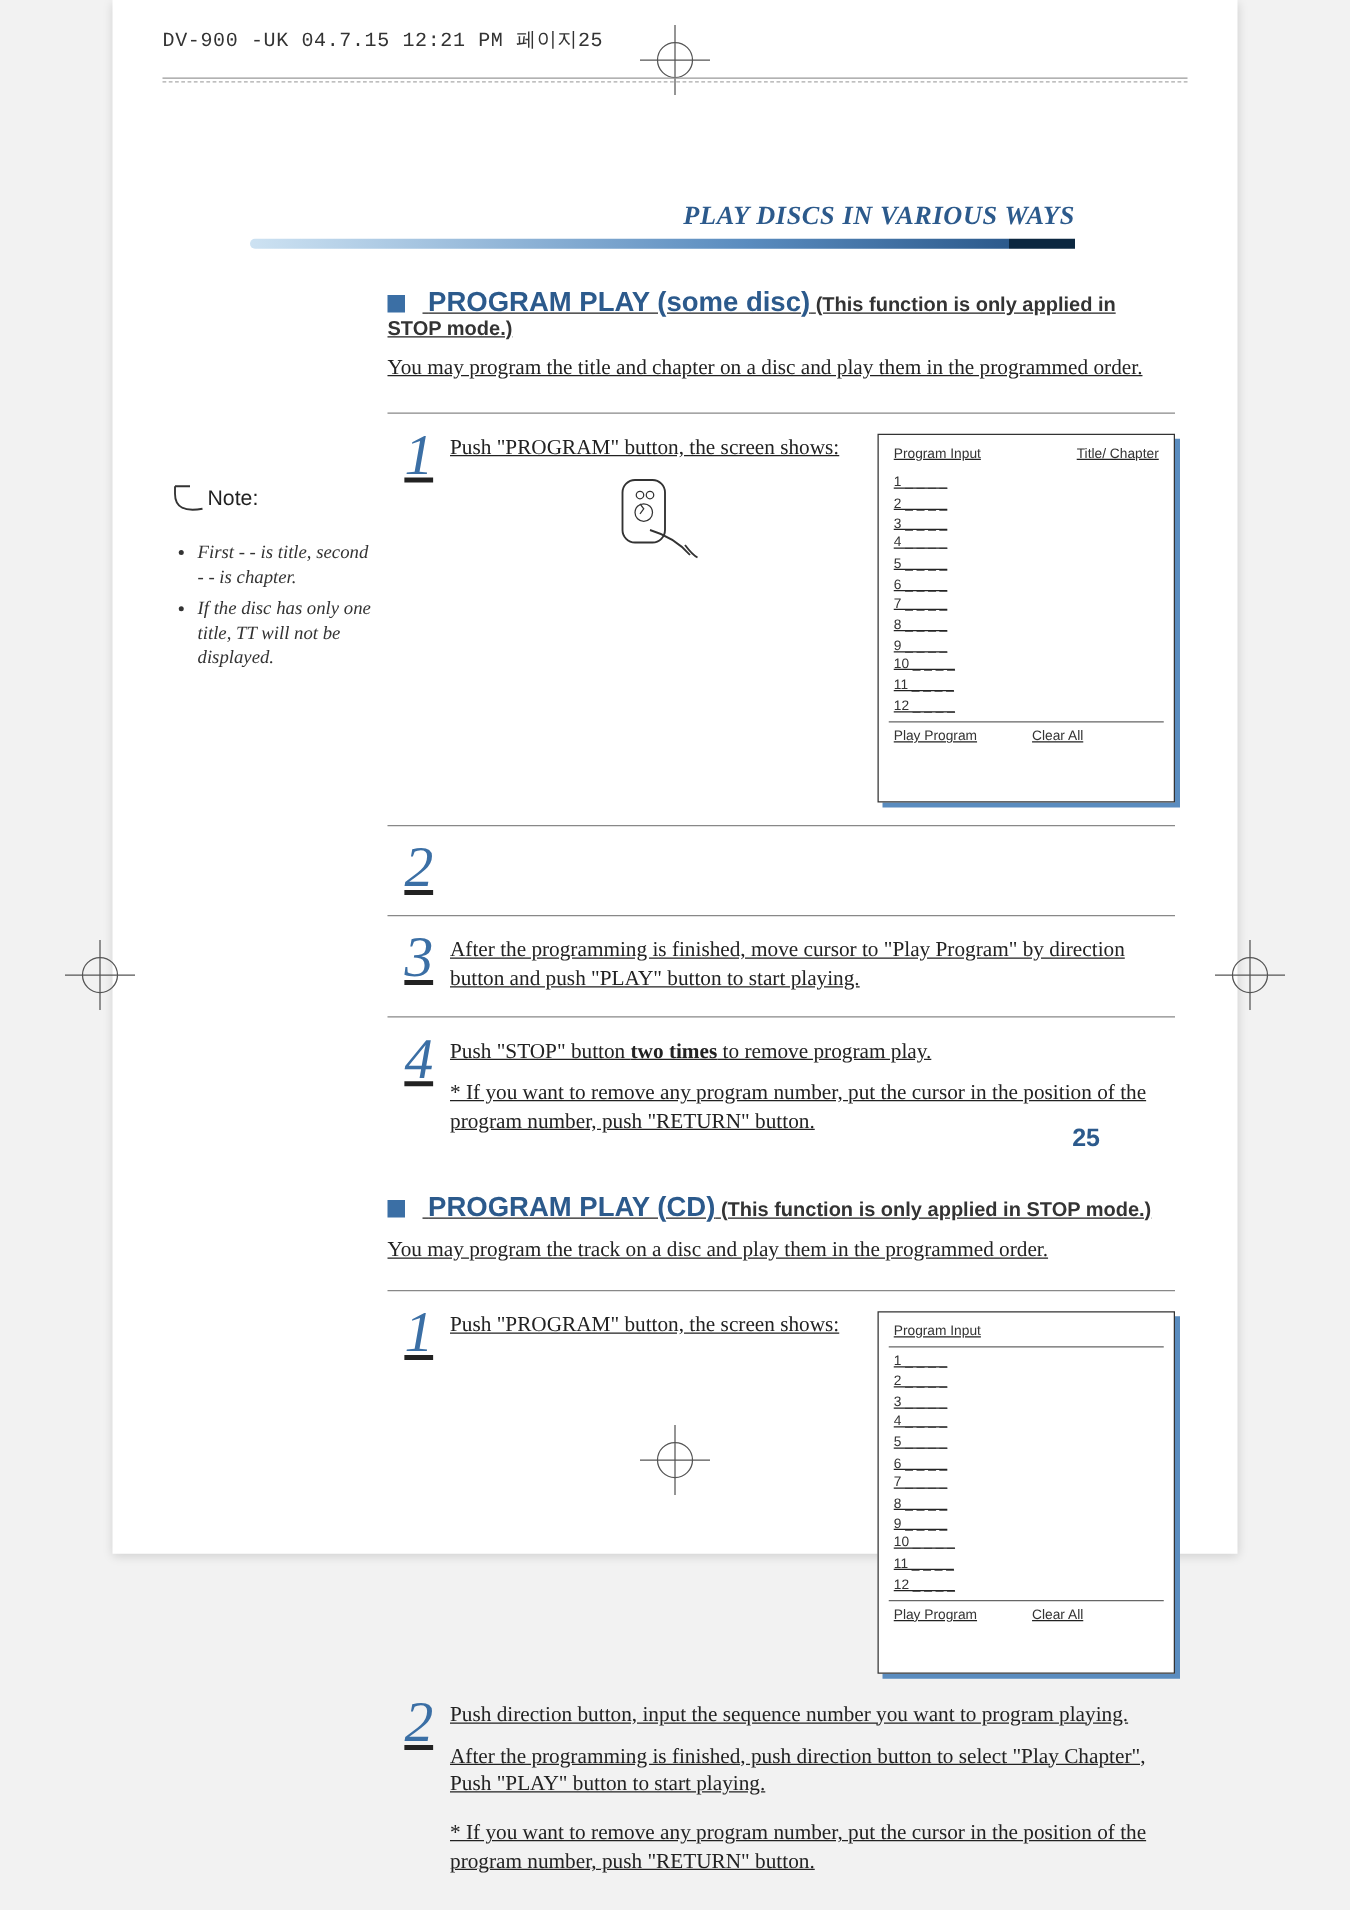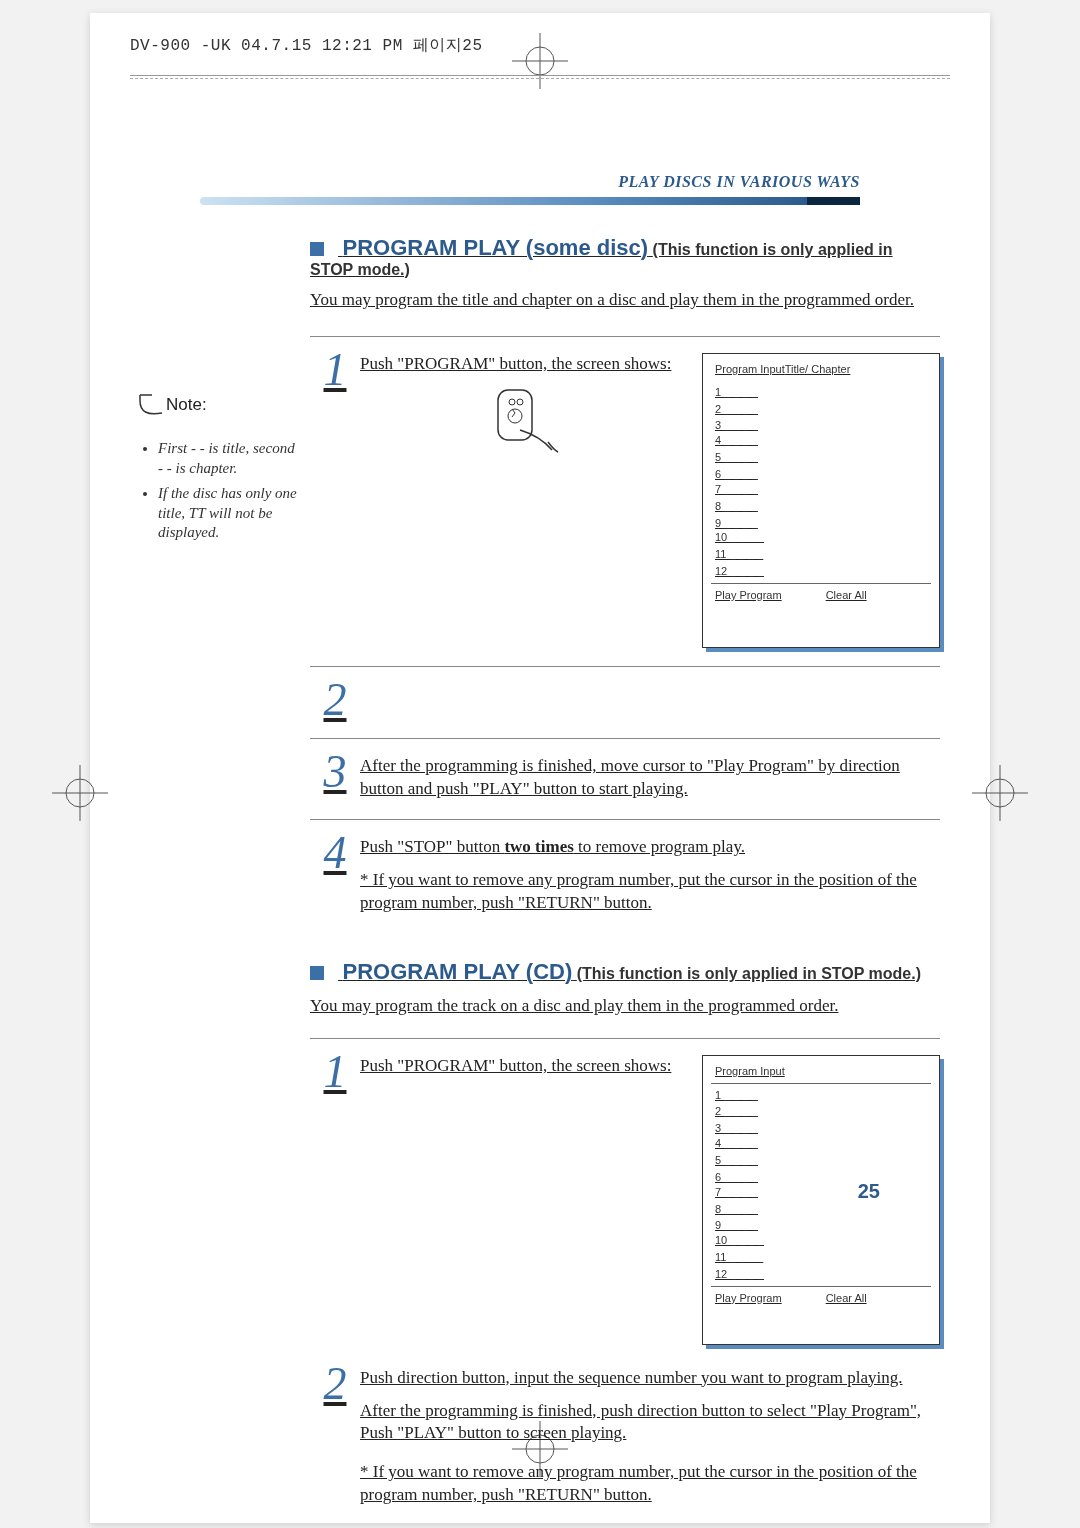--- a/index.html
+++ b/index.html
@@ -7,23 +7,23 @@
     width: 1080px;
     height: 1528px;
     background: #f2f2f2;
     font-family: "Georgia", serif;
     position: relative;
     color: #222;
   }
   .page {
     position: absolute;
     left: 90px;
-    top: 13px;
+    top: 0;
     width: 900px;
-    height: 1510px;
+    height: 1243px;
     background: #fff;
     box-shadow: 0 2px 8px rgba(0,0,0,0.15);
   }
   .header-line {
     position: absolute;
     left: 40px;
     top: 22px;
     font-family: "Courier New", monospace;
     font-size: 16px;
     color: #333;
@@ -77,21 +77,21 @@
     right: 50px;
   }
   .section-header-bar {
     text-align: right;
     margin-right: 80px;
   }
   .section-title {
     font-style: italic;
     font-weight: bold;
     color: #2c5a8c;
-    font-size: 16px;
+    font-size: 21px;
     letter-spacing: 0.5px;
   }
   .under-rule {
     margin-top: 6px;
     height: 8px;
     background: linear-gradient(to right, #cde2f2 0%, #5a8cbf 60%, #2c5a8c 92%, #0b2740 92%, #0b2740 100%);
     border-radius: 4px 0 0 4px;
     margin-right: 80px;
     margin-left: 60px;
   }
@@ -199,21 +199,21 @@
   .panel {
     width: 238px;
     border: 1px solid #333;
     box-shadow: 4px 4px 0 #5a8cbf;
     padding: 6px 8px 40px 8px;
     font-family: "Helvetica", sans-serif;
     font-size: 11px;
     color: #333;
     background: #fff;
   }
-  .panel-head { display: flex; padding: 2px 4px 4px 4px; }
+  .panel-head { display: flex; justify-content: space-between; padding: 2px 4px 4px 4px; }
   .panel-grid { display: flex; padding: 4px 4px; border-bottom: 1px solid #666; flex-direction: column; }
   .panel-grid .pcol { flex: 1; display: flex; flex-direction: column; gap: 2px; }
   .panel-actions { display: flex; padding: 4px 4px; gap: 44px; }
   .prog-label { font-family: "Arial", sans-serif; font-size: 15px; letter-spacing: 2px; text-align: center; margin-top: 6px; }
   .remote {
     margin: 8px auto 0 auto;
     width: 70px;
   }
   .steps-cd .step:first-child { border-top: 1px solid #888; }
 
@@ -418,21 +418,21 @@
                   </div>
                 </div>
               </div>
             </div>
           </div>
 
           <div class="step" style="border-top:none; padding-top:0;">
             <div class="step-num">2</div>
             <div class="step-body">
               <div>Push direction button, input the sequence number you want to program playing.</div>
-              <div class="sub">After the programming is finished, push direction button to select "Play Program", Push "PLAY" button to screen playing.</div>
+              <div class="sub">After the programming is finished, push direction button to select "Play Chapter", Push "PLAY" button to start playing.</div>
               <div class="sub" style="margin-top:16px;">*  If you want to remove any program number, put the cursor in the position of the program number, push "RETURN" button.</div>
             </div>
           </div>
         </div>
 
       </div>
     </div>
 
   </div>
 

